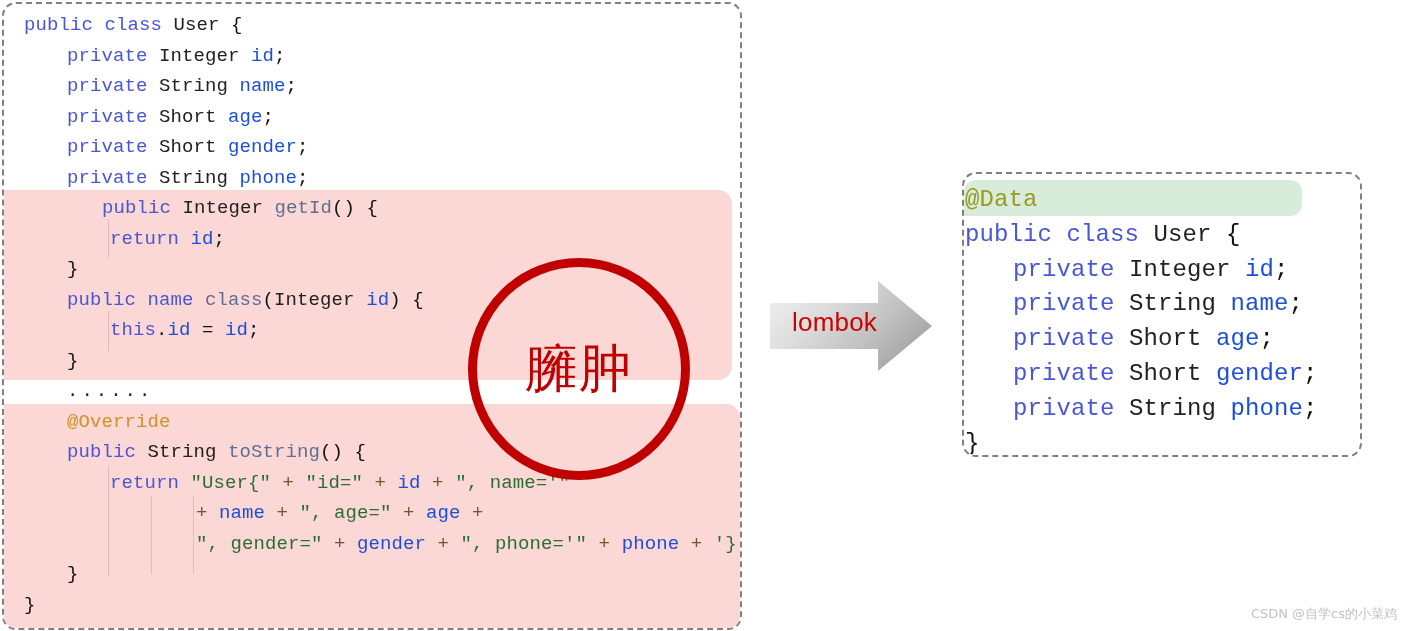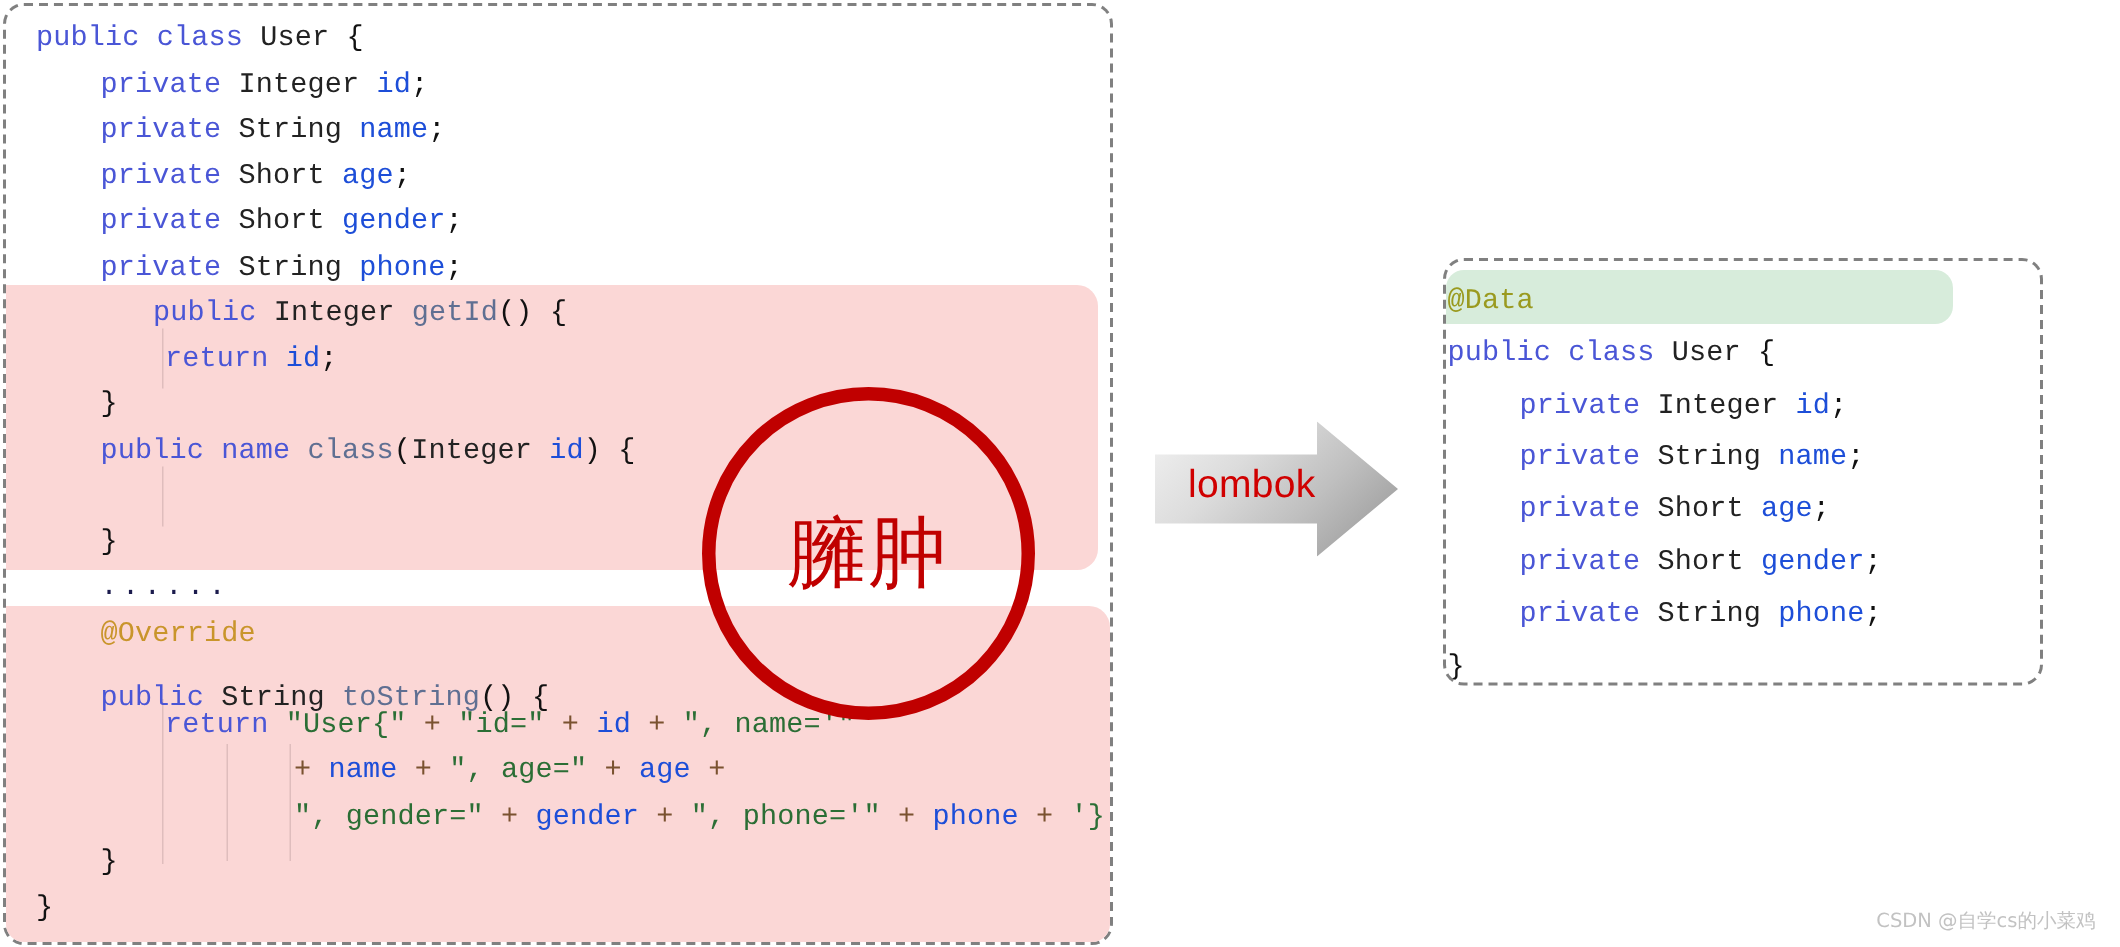--- a/index.html
+++ b/index.html
@@ -85,21 +85,21 @@
   .line {
     position: absolute;
     left: 0;
     white-space: pre;
     font-size: 19px;
     line-height: 30.5px;
     letter-spacing: 0.1px;
     color: #111111;
   }
   #panel-right .line {
-    font-size: 19px;
+    font-size: 24px;
     line-height: 34.8px;
   }
 
   
   .kw   { color: #4a56d6; }   
   .typ  { color: #222222; }   
   .idn  { color: #1d4ed8; }   
   .mth  { color: #5f6f92; }   
   .str  { color: #2b6e35; }   
   .op   { color: #7a5230; }   
@@ -184,24 +184,25 @@
   <div class="line" style="top: 6px; left: 20px;"><span class="kw">public</span><span class="pct"> </span><span class="kw">class</span><span class="pct"> </span><span class="typ">User</span><span class="pct"> {</span></div>
       <div class="line" style="top: 36.5px; left: 63px;"><span class="kw">private</span><span class="pct"> </span><span class="typ">Integer</span><span class="pct"> </span><span class="idn">id</span><span class="pct">;</span></div>
       <div class="line" style="top: 67px; left: 63px;"><span class="kw">private</span><span class="pct"> </span><span class="typ">String</span><span class="pct"> </span><span class="idn">name</span><span class="pct">;</span></div>
       <div class="line" style="top: 97.5px; left: 63px;"><span class="kw">private</span><span class="pct"> </span><span class="typ">Short</span><span class="pct"> </span><span class="idn">age</span><span class="pct">;</span></div>
       <div class="line" style="top: 128px; left: 63px;"><span class="kw">private</span><span class="pct"> </span><span class="typ">Short</span><span class="pct"> </span><span class="idn">gender</span><span class="pct">;</span></div>
       <div class="line" style="top: 158.5px; left: 63px;"><span class="kw">private</span><span class="pct"> </span><span class="typ">String</span><span class="pct"> </span><span class="idn">phone</span><span class="pct">;</span></div>
       <div class="line" style="top: 189px; left: 74px; margin-left: 24px;"><span class="kw">public</span><span class="pct"> </span><span class="typ">Integer</span><span class="pct"> </span><span class="mth">getId</span><span class="pct">() {</span></div>
       <div class="line" style="top: 219.5px; left: 106px;"><span class="kw">return</span><span class="pct"> </span><span class="idn">id</span><span class="pct">;</span></div>
       <div class="line" style="top: 250px; left: 63px;"><span class="pct">}</span></div>
       <div class="line" style="top: 280.5px; left: 63px;"><span class="kw">public</span><span class="pct"> </span><span class="kw">name</span><span class="pct"> </span><span class="mth">class</span><span class="pct">(</span><span class="typ">Integer</span><span class="pct"> </span><span class="idn">id</span><span class="pct">) {</span></div>
+      <div class="line" style="top: 311px; left: 106px;"><span class="kw">this</span><span class="pct">.</span><span class="idn">id</span><span class="pct"> = </span><span class="idn">id</span><span class="pct">;</span></div>
       <div class="line" style="top: 341.5px; left: 63px;"><span class="pct">}</span></div>
       <div class="line" style="top: 372px; left: 63px;"><span class="dots">......</span></div>
       <div class="line" style="top: 402.5px; left: 63px;"><span class="ann">@Override</span></div>
-      <div class="line" style="top: 433px; left: 63px; margin-top: 13px;"><span class="kw">public</span><span class="pct"> </span><span class="typ">String</span><span class="pct"> </span><span class="mth">toString</span><span class="pct">() {</span></div>
+      <div class="line" style="top: 433px; left: 63px;"><span class="kw">public</span><span class="pct"> </span><span class="typ">String</span><span class="pct"> </span><span class="mth">toString</span><span class="pct">() {</span></div>
       <div class="line" style="top: 463.5px; left: 106px;"><span class="kw">return</span><span class="pct"> </span><span class="str">"User{"</span><span class="op"> + </span><span class="str">"id="</span><span class="op"> + </span><span class="idn">id</span><span class="op"> + </span><span class="str">", name='"</span></div>
       <div class="line" style="top: 494px; left: 192px;"><span class="op">+ </span><span class="idn">name</span><span class="op"> + </span><span class="str">", age="</span><span class="op"> + </span><span class="idn">age</span><span class="op"> +</span></div>
       <div class="line" style="top: 524.5px; left: 192px;"><span class="str">", gender="</span><span class="op"> + </span><span class="idn">gender</span><span class="op"> + </span><span class="str">", phone='"</span><span class="op"> + </span><span class="idn">phone</span><span class="op"> + </span><span class="str">'}'</span></div>
       <div class="line" style="top: 555px; left: 63px;"><span class="pct">}</span></div>
       <div class="line" style="top: 585.5px; left: 20px;"><span class="pct">}</span></div>
     </div>
 </div>
 
 <div class="code-panel" id="panel-right">
   <div class="code-area" id="right-code">

